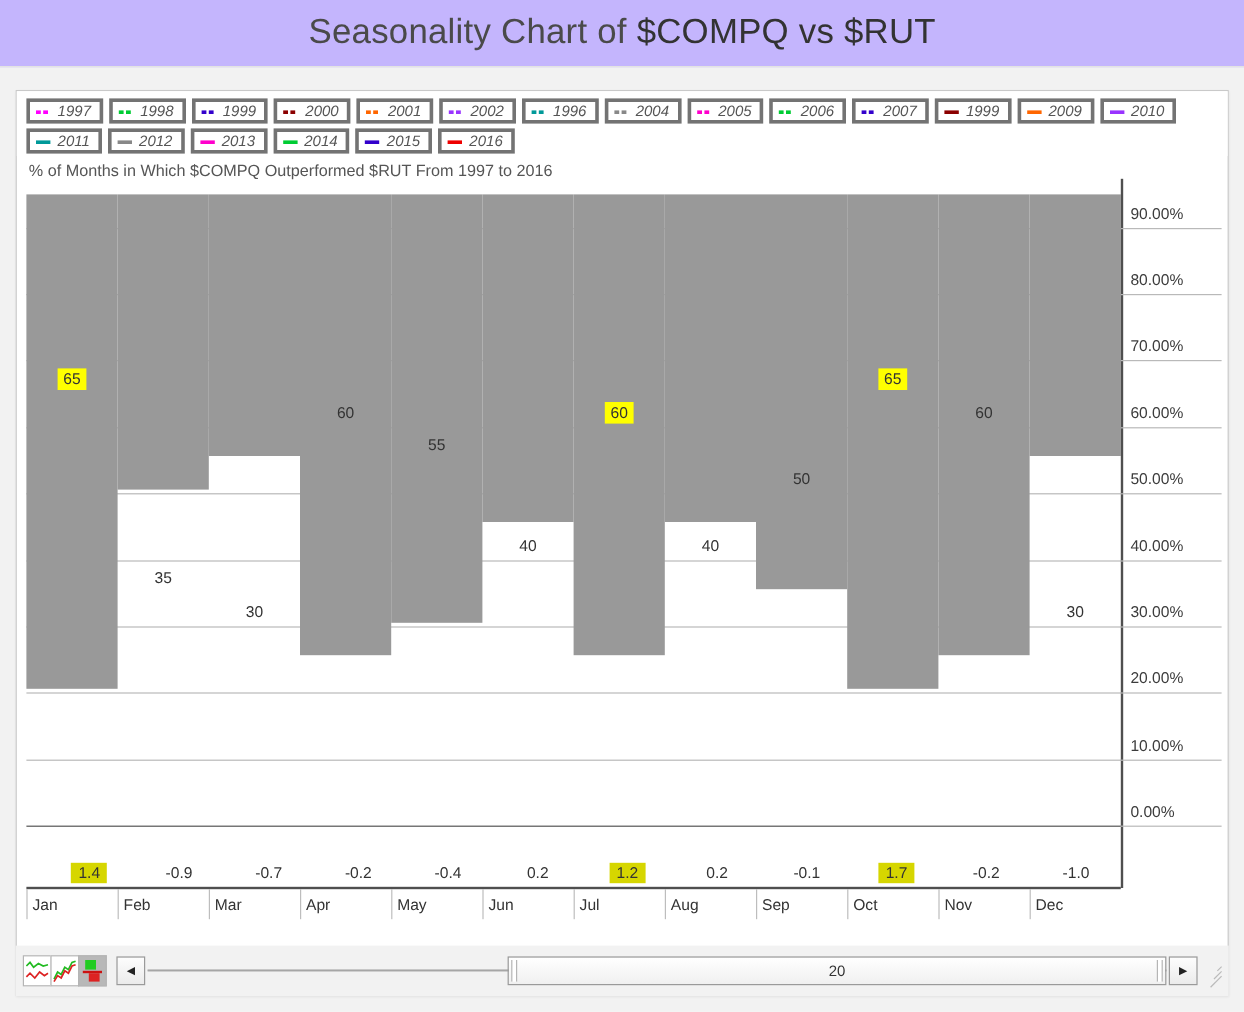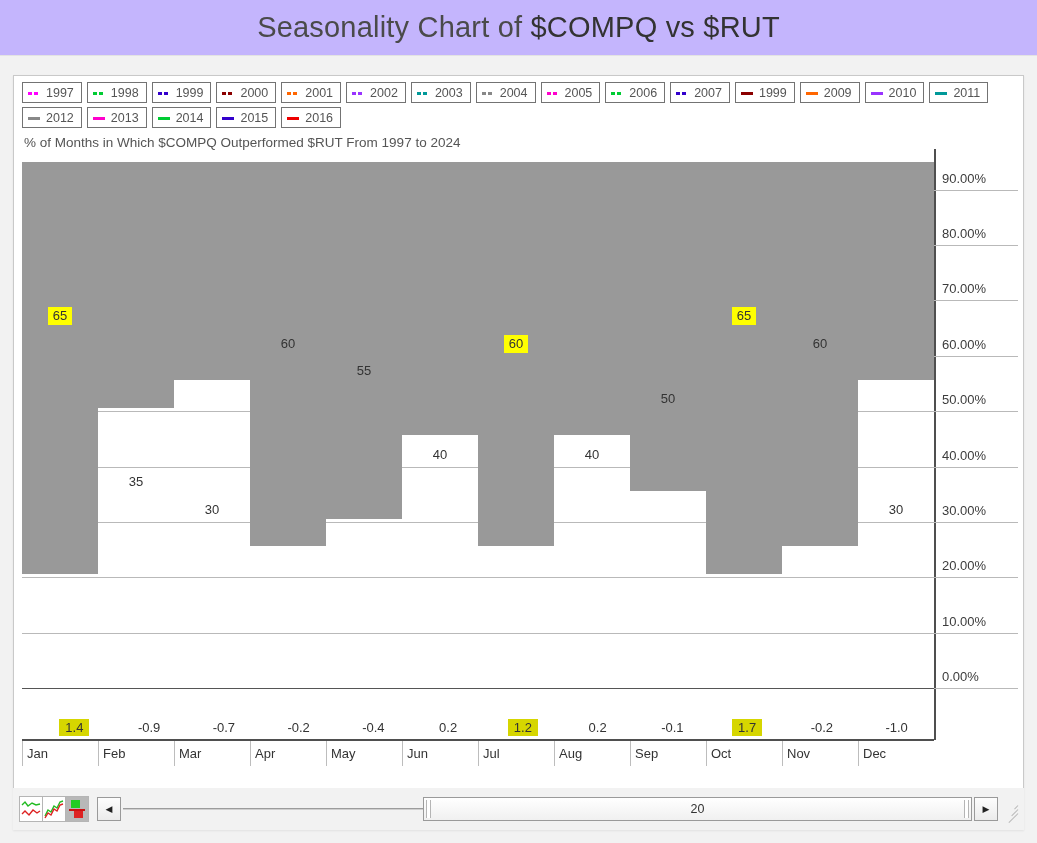--- a/index.html
+++ b/index.html
@@ -44,28 +44,29 @@
   }
 
   
   .legend {
     padding: 6px 8px 2px 8px;
     display: flex; flex-wrap: wrap; gap: 4px 5px;
     background: #fff;
   }
   .legend-item {
     display: inline-flex; align-items: center;
-    border: 1px solid #737373;
+    border: 3px solid #737373;
     background: #fff;
     padding: 2px 7px 2px 5px;
     height: 21px;
     font-size: 12.5px;
     color: #555;
     cursor: pointer;
     white-space: nowrap;
+    font-style: italic;
   }
   .legend-mark {
     display: inline-block;
     width: 14px; height: 10px;
     margin-right: 4px;
     position: relative;
   }
   .legend-mark::before,
   .legend-mark::after {
     content: "";
@@ -312,21 +313,21 @@
         <div class="legend-item">
           <span class="legend-mark dotted" style="color: rgb(255, 102, 0);"></span>
           <span class="legend-label">2001</span>
         </div>
         <div class="legend-item">
           <span class="legend-mark dotted" style="color: rgb(153, 51, 255);"></span>
           <span class="legend-label">2002</span>
         </div>
         <div class="legend-item">
           <span class="legend-mark dotted" style="color: rgb(0, 153, 153);"></span>
-          <span class="legend-label">2003</span>
+          <span class="legend-label">1996</span>
         </div>
         <div class="legend-item">
           <span class="legend-mark dotted" style="color: rgb(136, 136, 136);"></span>
           <span class="legend-label">2004</span>
         </div>
         <div class="legend-item">
           <span class="legend-mark dotted" style="color: rgb(255, 0, 204);"></span>
           <span class="legend-label">2005</span>
         </div>
         <div class="legend-item">
@@ -368,21 +369,21 @@
         <div class="legend-item">
           <span class="legend-mark solid" style="color: rgb(51, 0, 204);"></span>
           <span class="legend-label">2015</span>
         </div>
         <div class="legend-item">
           <span class="legend-mark solid" style="color: rgb(238, 0, 0);"></span>
           <span class="legend-label">2016</span>
         </div>
       </div>
 
-    <div class="subtitle">% of Months in Which $COMPQ Outperformed $RUT From 1997 to 2024</div>
+    <div class="subtitle">% of Months in Which $COMPQ Outperformed $RUT From 1997 to 2016</div>
 
     <div class="plot-wrap">
 
       <div class="plot">
         <div class="gridlines" id="gridlines">
             <div class="gridline" style="top: 27.6842px;"></div>
             <div class="gridline" style="top: 83.0526px;"></div>
             <div class="gridline" style="top: 138.421px;"></div>
             <div class="gridline" style="top: 193.789px;"></div>
             <div class="gridline" style="top: 249.158px;"></div>

